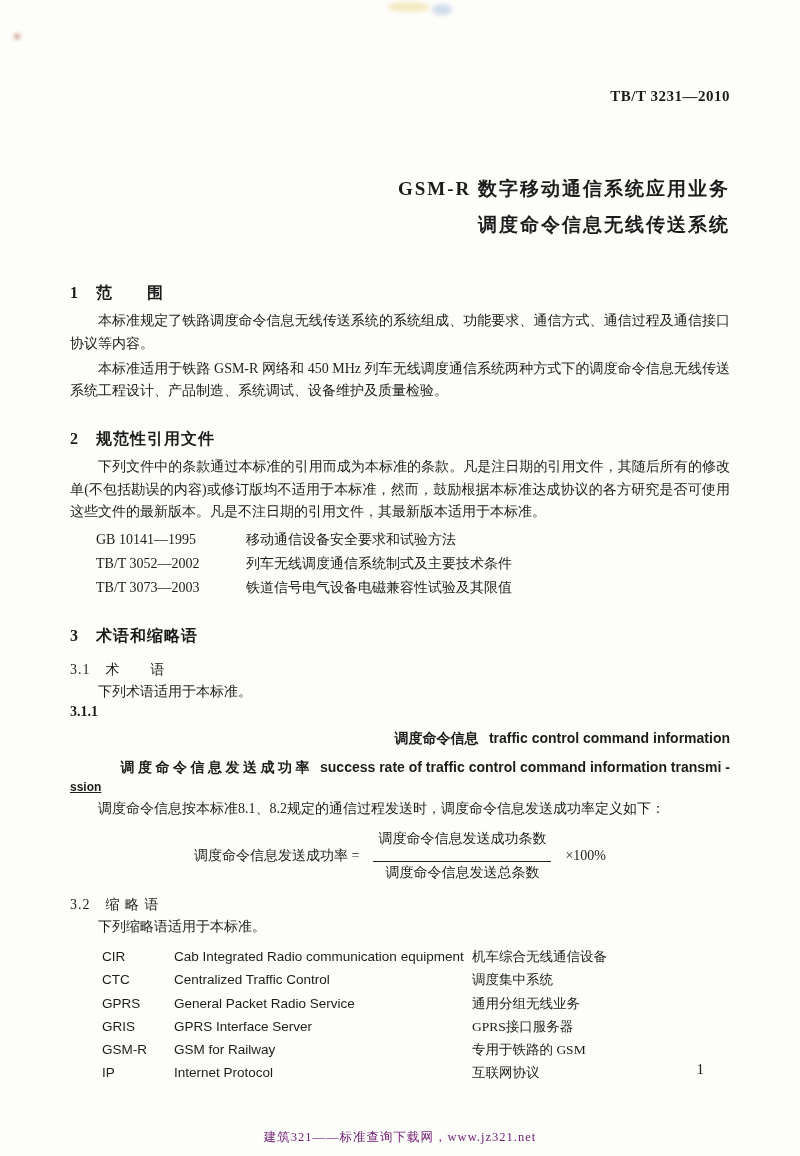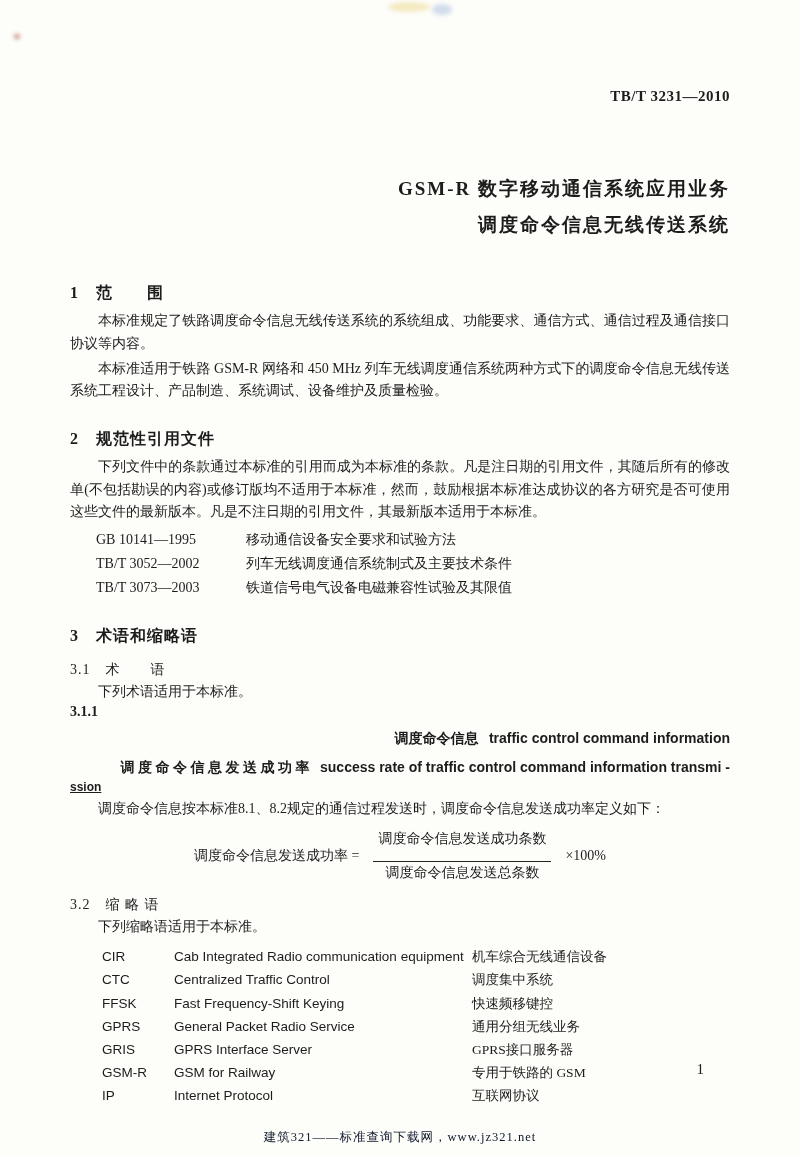--- a/index.html
+++ b/index.html
@@ -67,21 +67,21 @@
   .abbr-en  { width:298px; flex:0 0 298px; font-family:Liberation Sans, sans-serif; }
   .abbr-zh  { flex:1; }
 
   .page-number {
     position:absolute; right:96px; bottom:78px;
     font-size:15px;
   }
   .watermark {
     position:absolute; left:0; right:0; bottom:10px;
     text-align:center;
-    font-size:12.5px; color:#0f172a; letter-spacing:1px;
+    font-size:12.5px; color:#701a75; letter-spacing:1px;
   }
 </style>
 </head>
 <body>
 
 <div class="page">
 
   <span class="artifact yellow"></span>
   <span class="artifact blue"></span>
   <span class="artifact red"></span>
@@ -151,25 +151,20 @@
         <span class="abbr-key">CIR</span>
         <span class="abbr-en">Cab Integrated Radio communication equipment</span>
         <span class="abbr-zh">机车综合无线通信设备</span>
       </div>
       <div class="abbr-row">
         <span class="abbr-key">CTC</span>
         <span class="abbr-en">Centralized Traffic Control</span>
         <span class="abbr-zh">调度集中系统</span>
       </div>
       <div class="abbr-row">
-        <span class="abbr-key">FFSK</span>
-        <span class="abbr-en">Fast Frequency-Shift Keying</span>
-        <span class="abbr-zh">快速频移键控</span>
-      </div>
-      <div class="abbr-row">
         <span class="abbr-key">GPRS</span>
         <span class="abbr-en">General Packet Radio Service</span>
         <span class="abbr-zh">通用分组无线业务</span>
       </div>
       <div class="abbr-row">
         <span class="abbr-key">GRIS</span>
         <span class="abbr-en">GPRS Interface Server</span>
         <span class="abbr-zh">GPRS接口服务器</span>
       </div>
       <div class="abbr-row">

